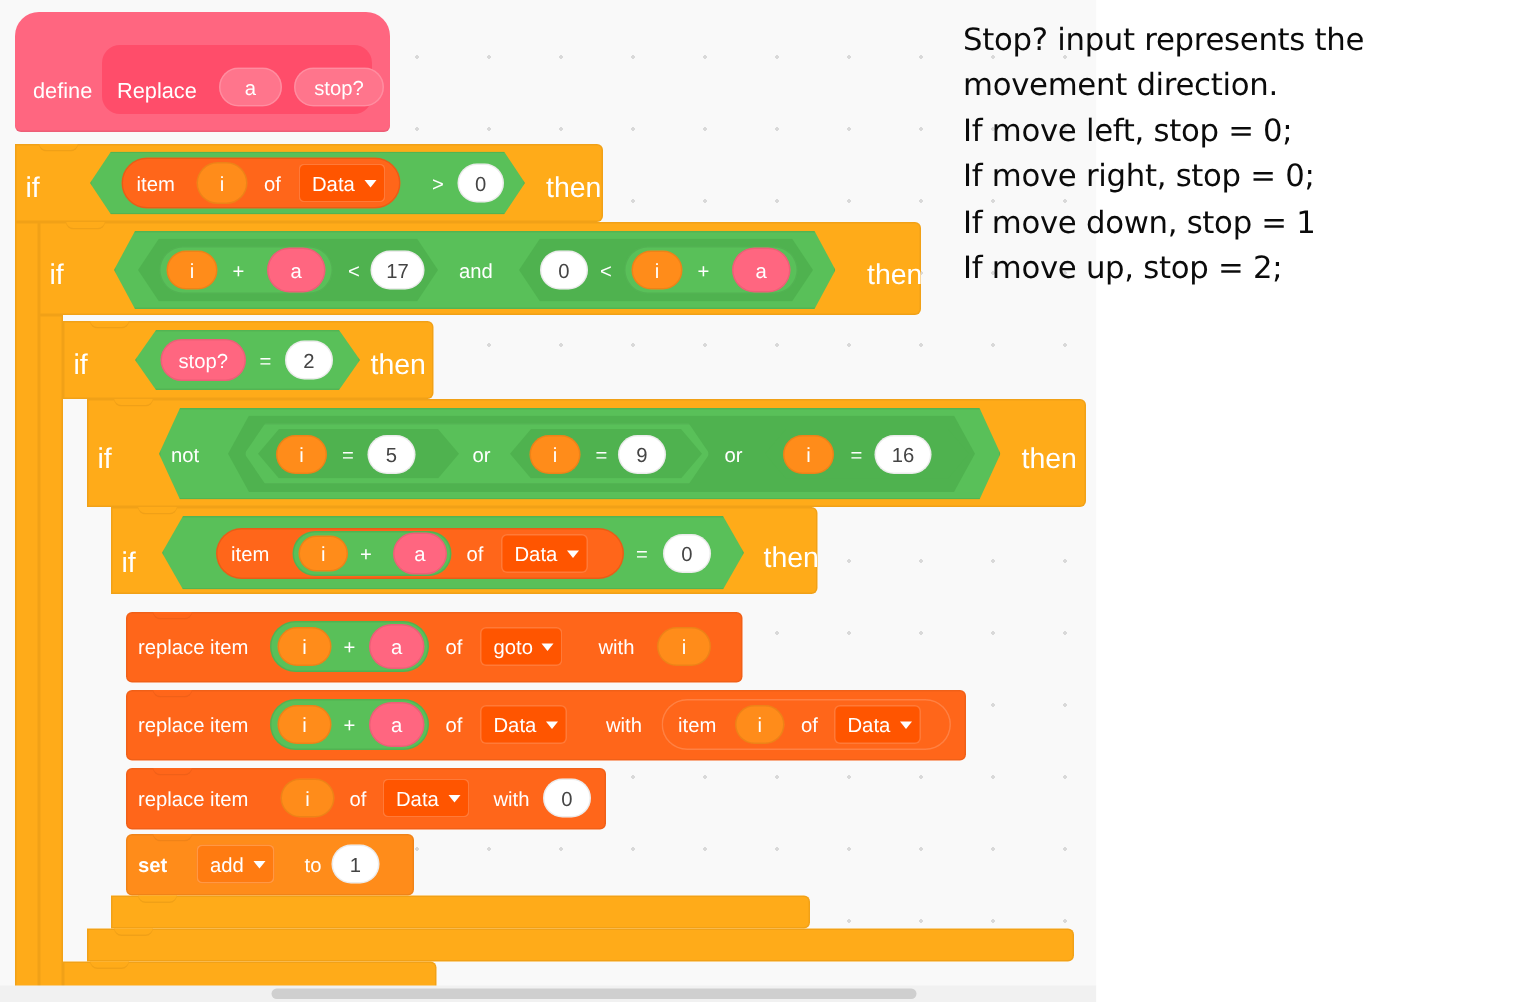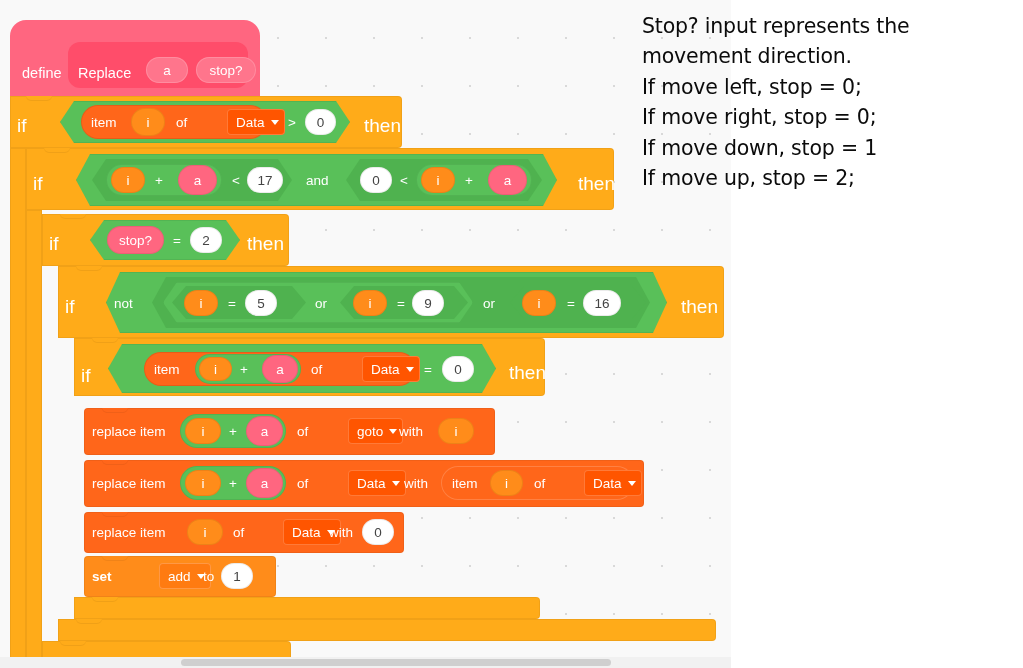--- a/index.html
+++ b/index.html
@@ -38,21 +38,20 @@
   }
 
   
   .blk{position:absolute;box-sizing:border-box;}
 
   
   .hat{
     background:#FF6680;
     border-radius:16px 16px 4px 4px;
     box-shadow:inset 0 -1px 0 rgba(0,0,0,.07);
-    margin-top:12px;
   }
   .hat-inner{
     position:absolute;
     background:#FF4D6A;
     border-radius:12px;
   }
   .proto-txt{
     color:#ffffff;font-size:14.5px;
     position:absolute;white-space:nowrap;
   }
@@ -115,21 +114,20 @@
   }
   .stack.var{background:#FF8C1A;}
 
   
   .dd{
     position:absolute;border-radius:4px;
     display:flex;align-items:center;
     color:#ffffff;font-size:13.5px;white-space:nowrap;
     padding:0 6px 0 9px;
     box-shadow:inset 0 0 0 1px rgba(255,255,255,.22);
-    margin-left:28px;
   }
   .dd.onList{background:#FF5500;}
   .dd.onVar{background:#FF7B11;}
   .dd .caret{
     margin-left:6px;width:0;height:0;
     border-left:4.5px solid transparent;border-right:4.5px solid transparent;
     border-top:5px solid #ffffff;
   }
 
   .txt{position:absolute;color:#ffffff;font-size:13.5px;white-space:nowrap;}

